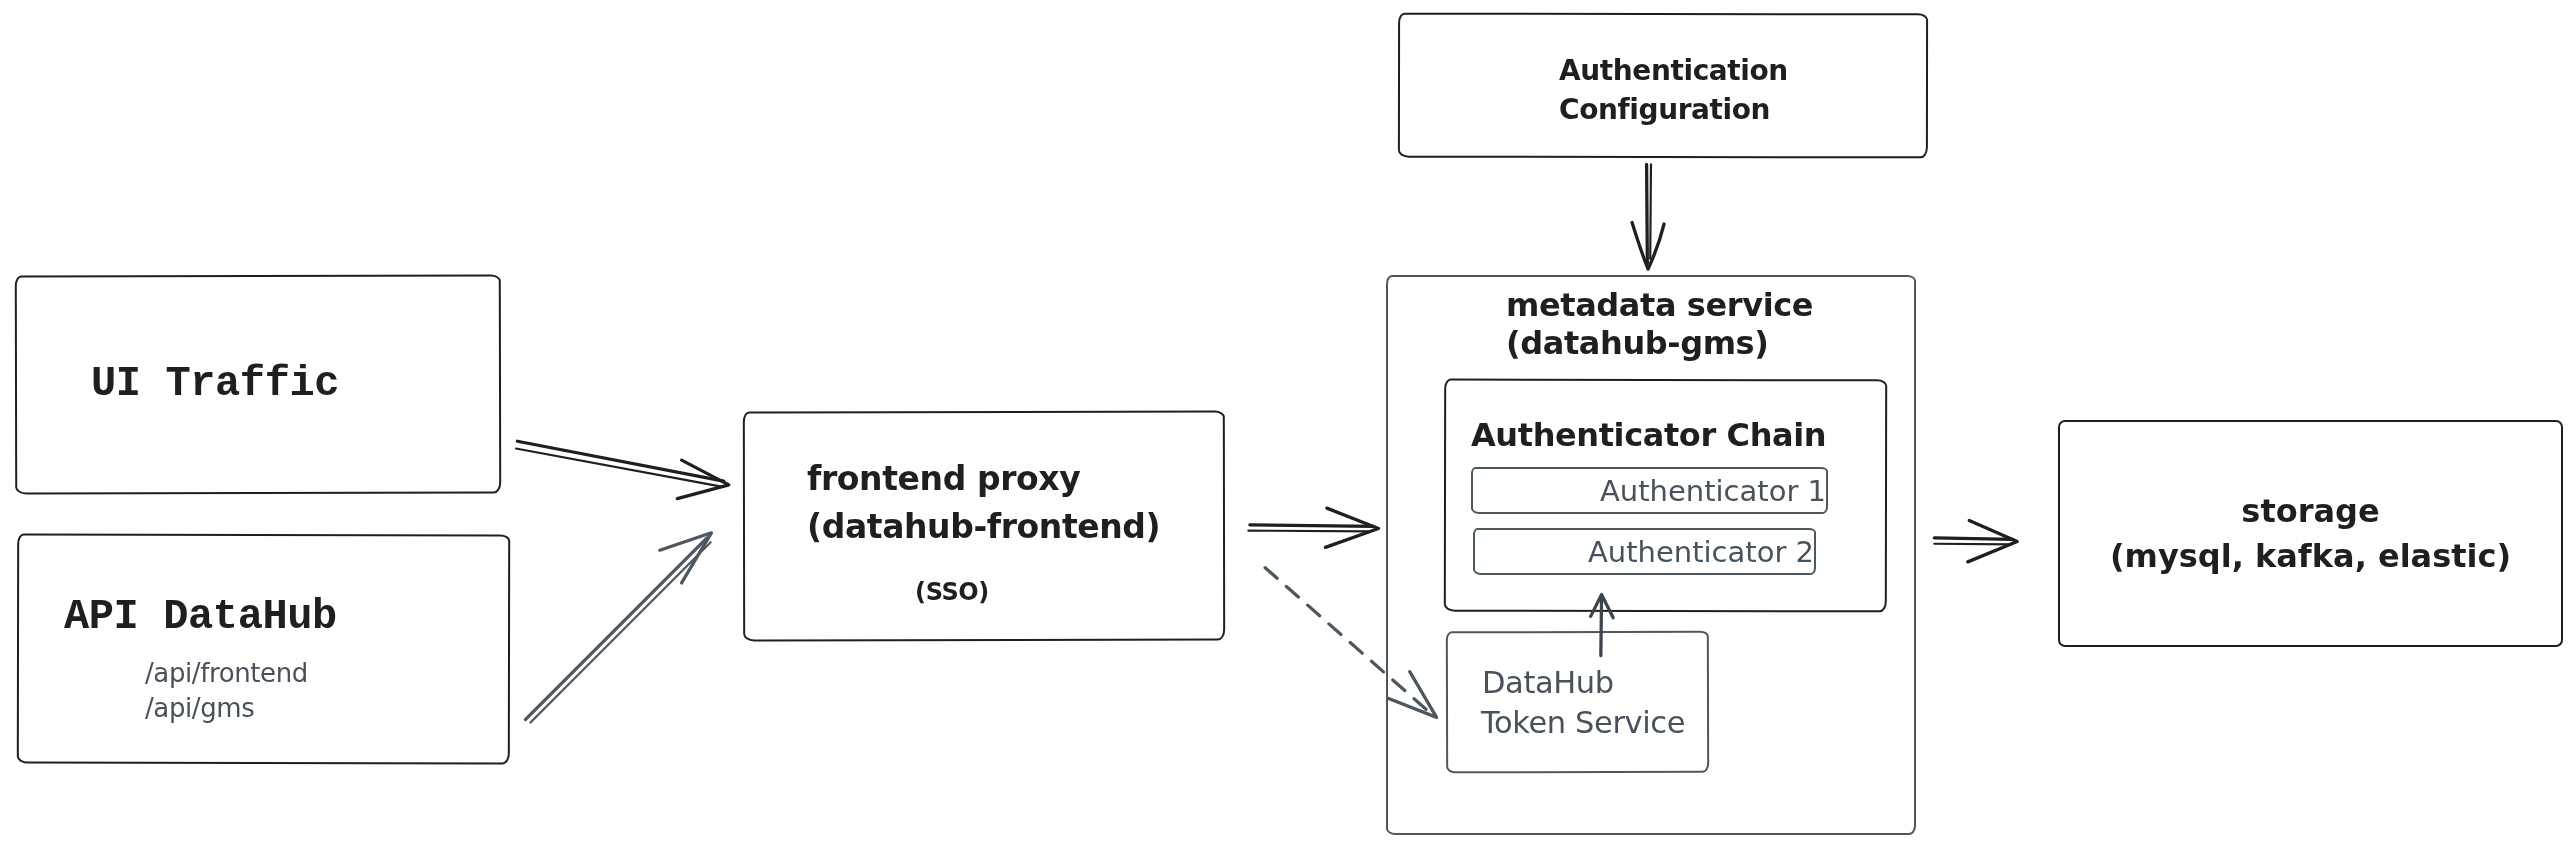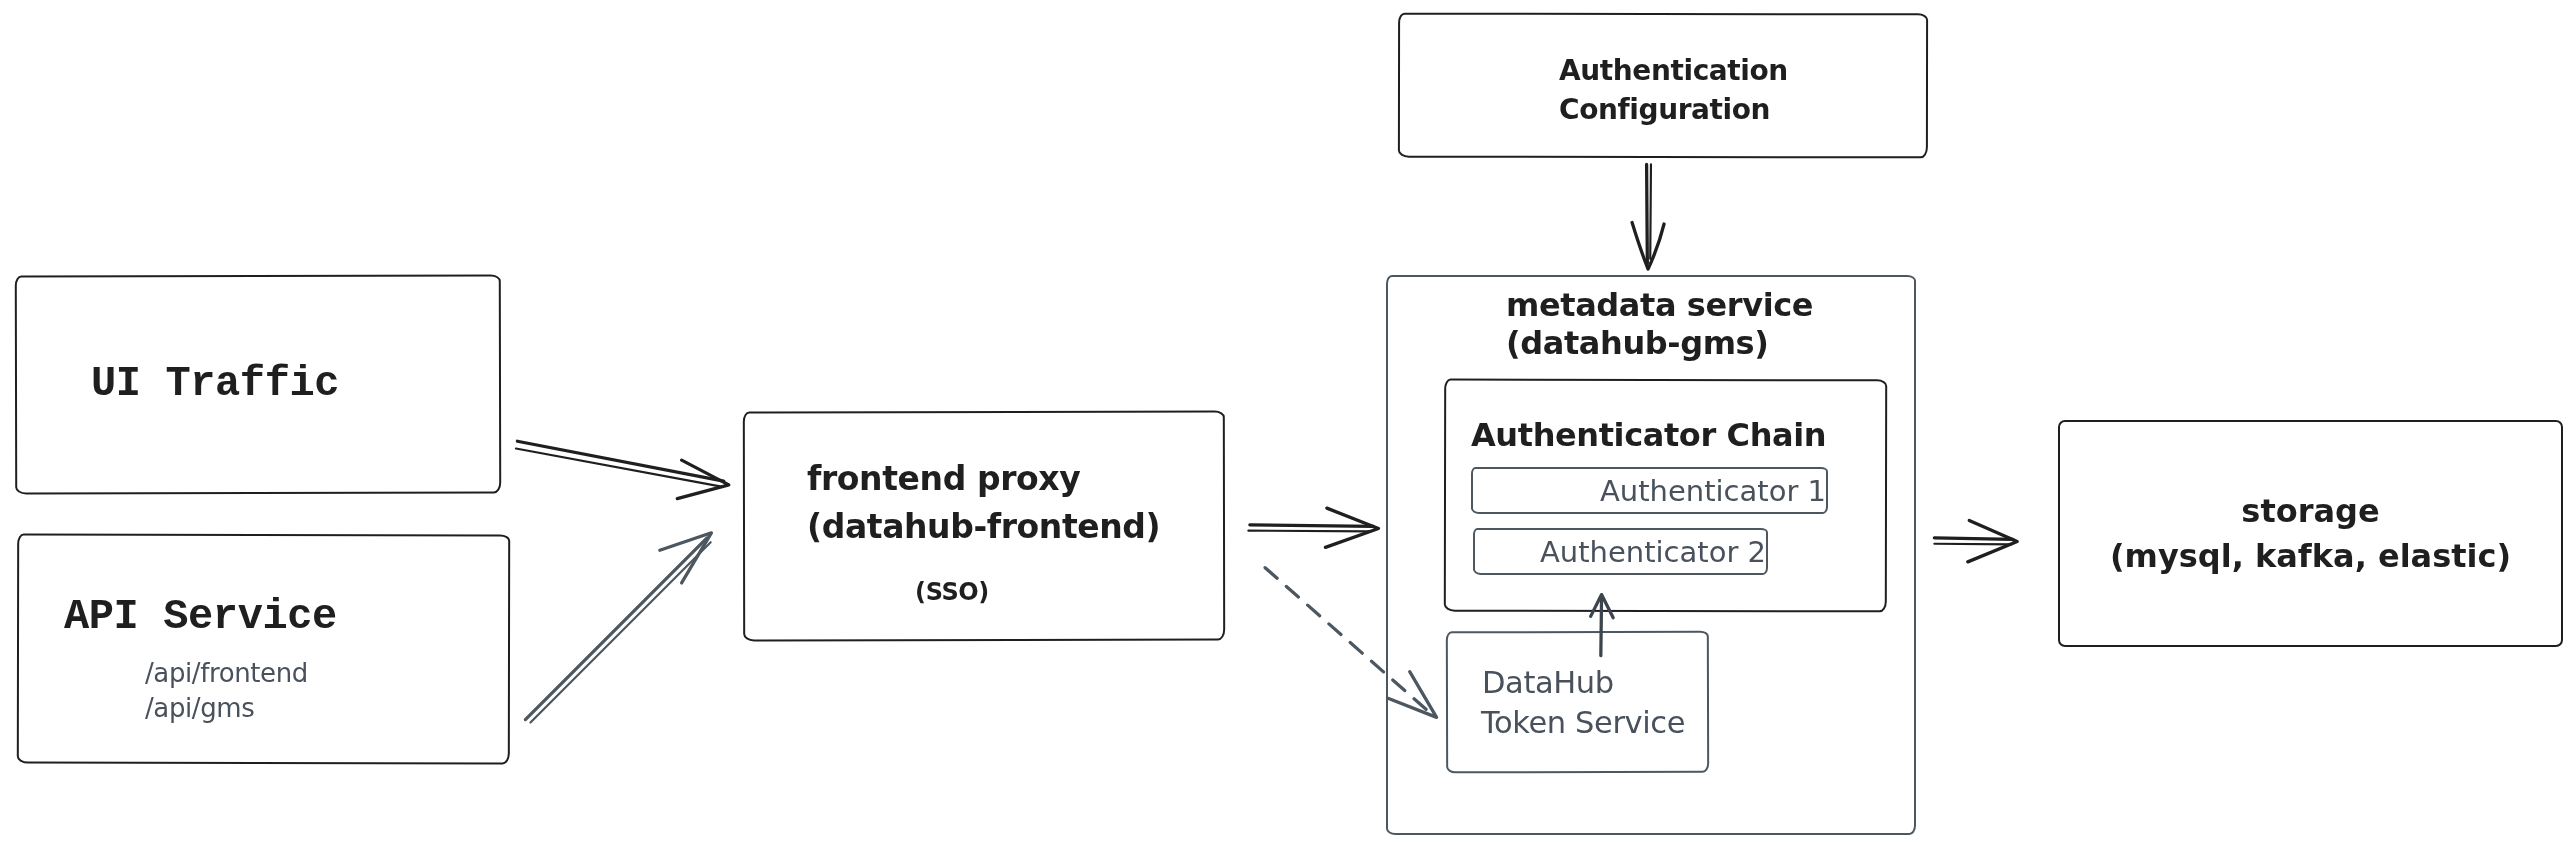--- a/index.html
+++ b/index.html
@@ -42,34 +42,34 @@
   <div class="box ink-border" style="left:1398px;top:13px;width:530px;height:145px;transform:rotate(0.08deg);"></div>
 
   <div class="box slate-border" style="left:1386px;top:275px;width:530px;height:560px;"></div>
 
   <div class="box ink-border" style="left:1444px;top:379px;width:443px;height:233px;transform:rotate(0.1deg);"></div>
 
   <div class="box thin-slate-border auth-item" style="left:1471px;top:467px;width:357px;height:47px;">
     <span>Authenticator 1</span>
   </div>
 
-  <div class="box thin-slate-border auth-item" style="left:1473px;top:528px;width:295px;height:47px;">
+  <div class="box thin-slate-border auth-item" style="left:1473px;top:528px;width:343px;height:47px;">
     <span>Authenticator 2</span>
   </div>
 
   <div class="box slate-border" style="left:1446px;top:631px;width:263px;height:142px;transform:rotate(-0.15deg);"></div>
 
   <div class="box ink-border flex-center" style="left:2058px;top:420px;width:505px;height:227px;border-radius:7px;">
     <div class="med" style="line-height:45px;">storage</div>
     <div class="med" style="line-height:45px;">(mysql, kafka, elastic)</div>
   </div>
 
   <div class="label big" style="left:91px;top:360px;">UI Traffic</div>
 
-  <div class="label big" style="left:64px;top:593px;">API Service</div>
+  <div class="label big" style="left:64px;top:593px;">API DataHub</div>
   <div class="label slate-text endpoint" style="left:145px;top:656px;">/api/frontend</div>
   <div class="label slate-text endpoint" style="left:145px;top:691px;">/api/gms</div>
 
   <div class="label proxy-line" style="left:807px;top:455px;">frontend proxy</div>
   <div class="label proxy-line" style="left:807px;top:503px;">(datahub-frontend)</div>
   <div class="label small-note" style="left:952px;top:578px;transform:translateX(-50%);">(SSO)</div>
 
   <div class="label config-line" style="left:1559px;top:51px;">Authentication</div>
   <div class="label config-line" style="left:1559px;top:90px;">Configuration</div>
 

